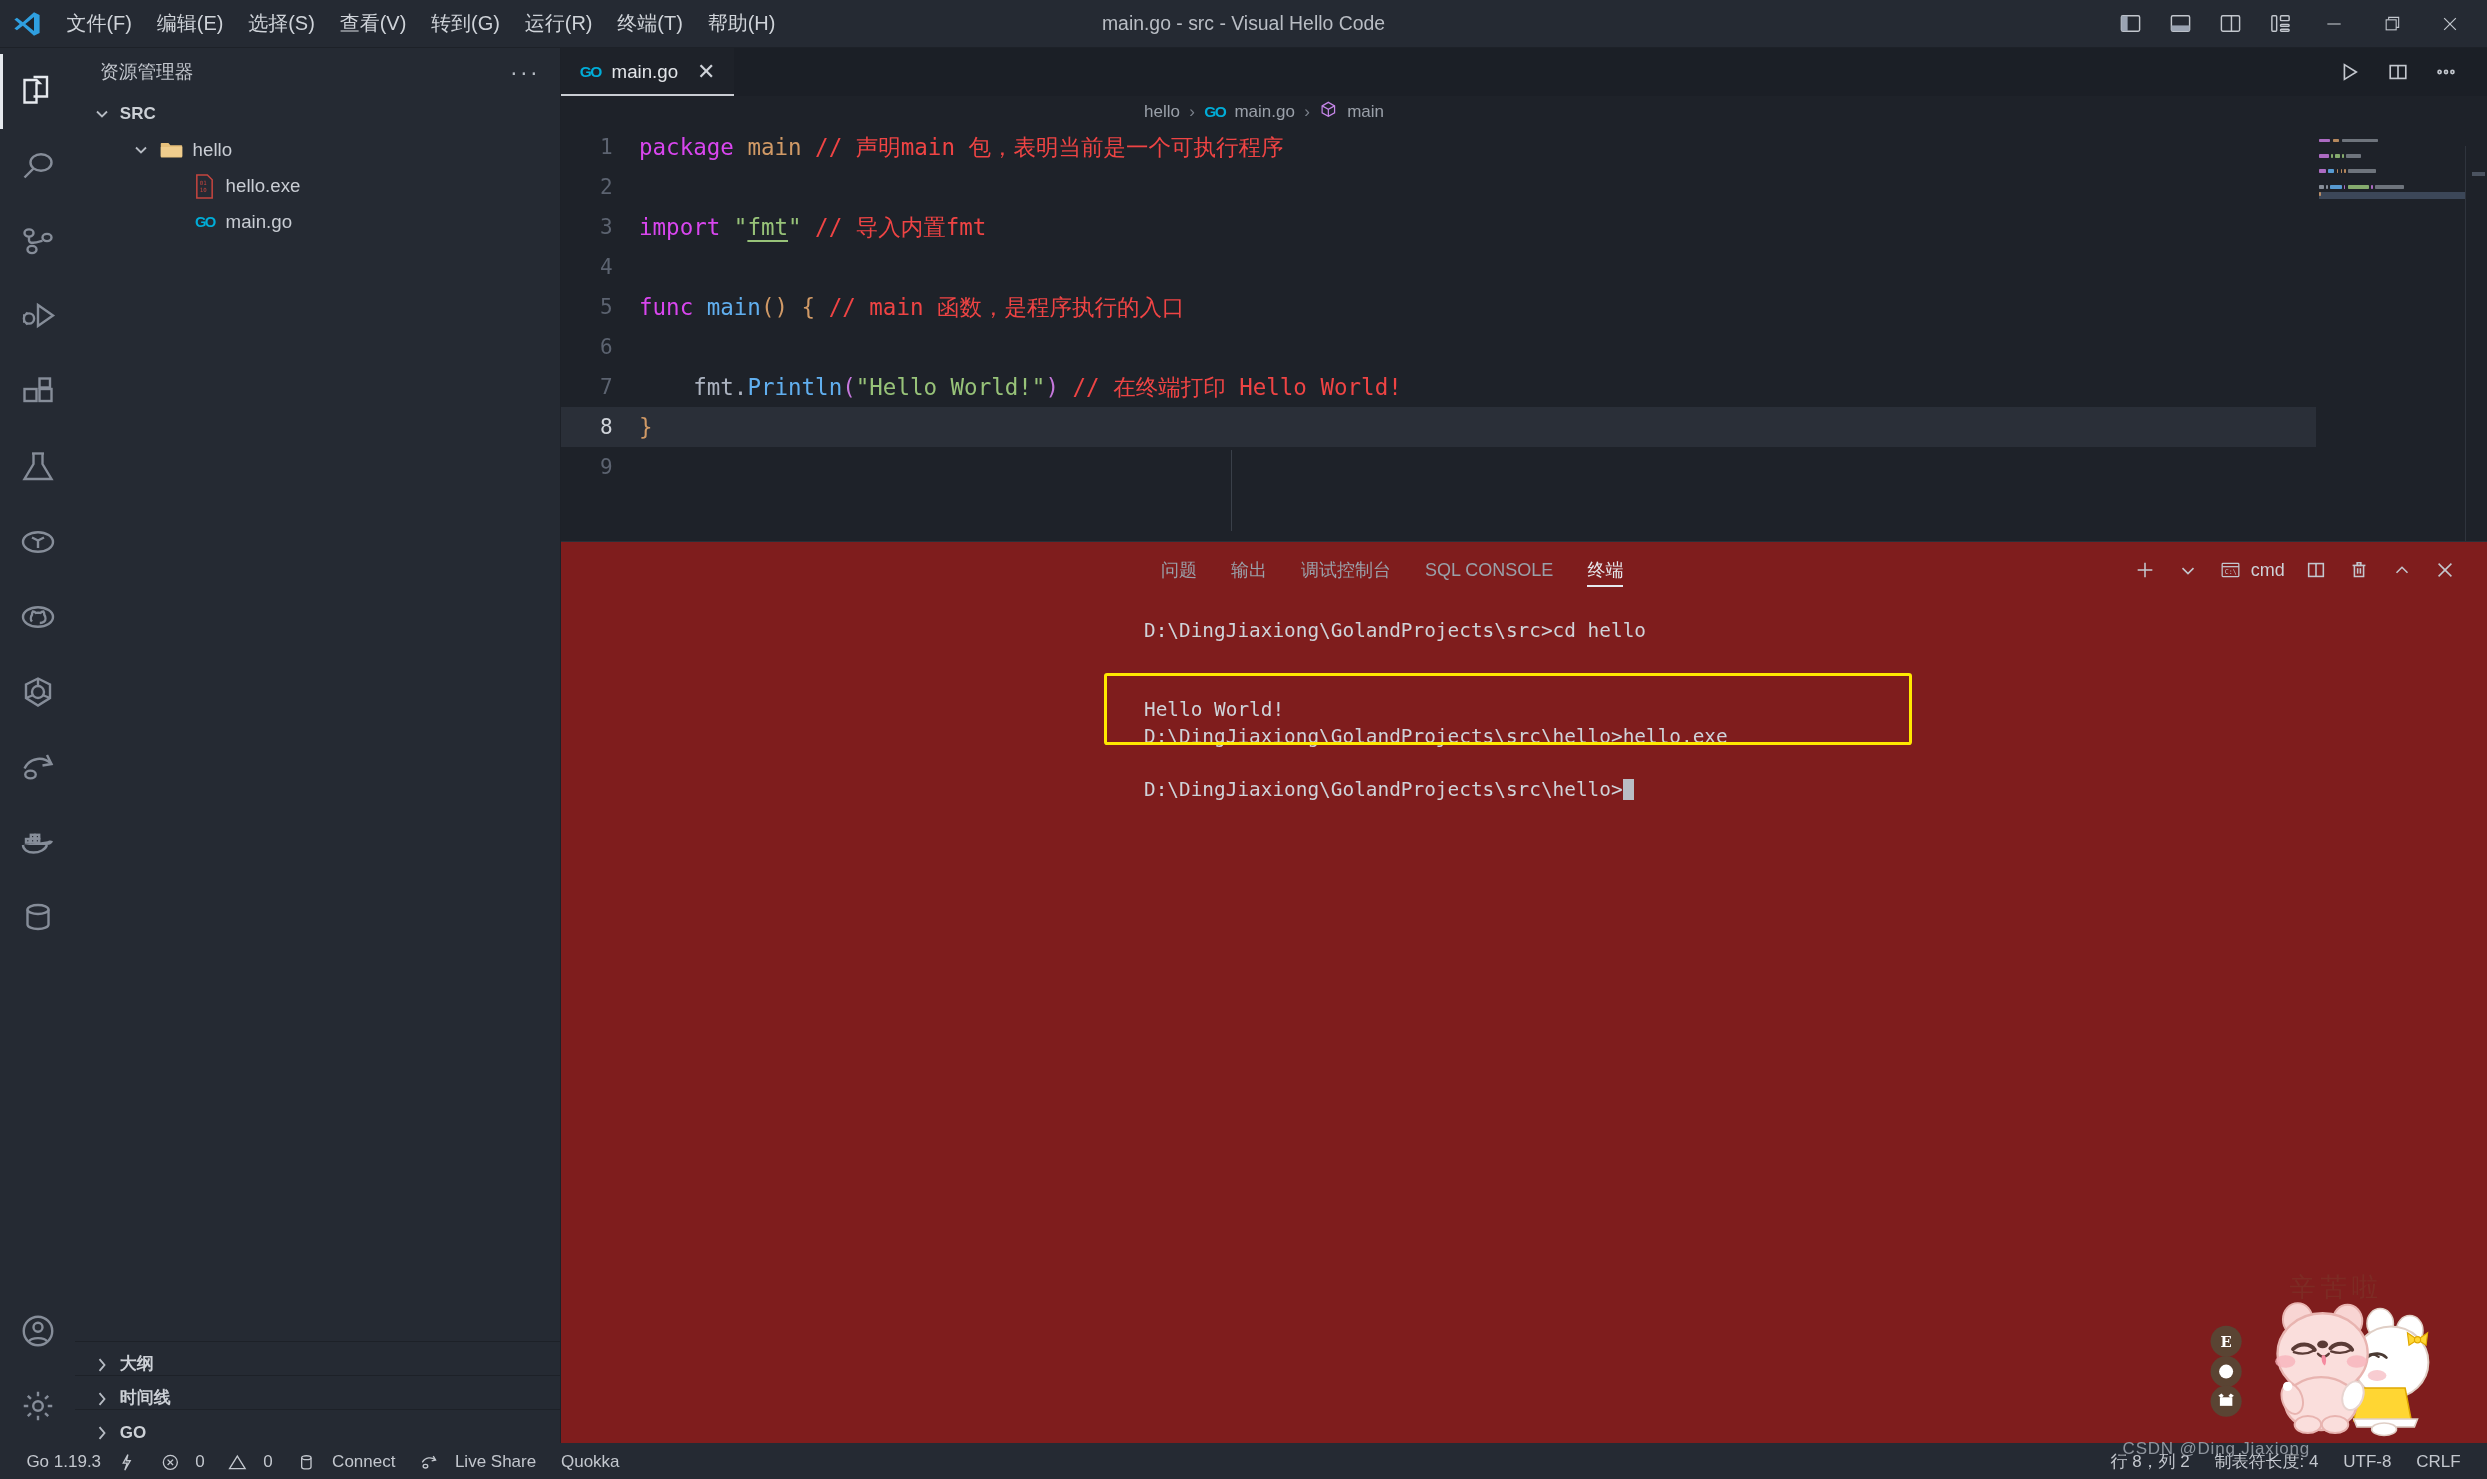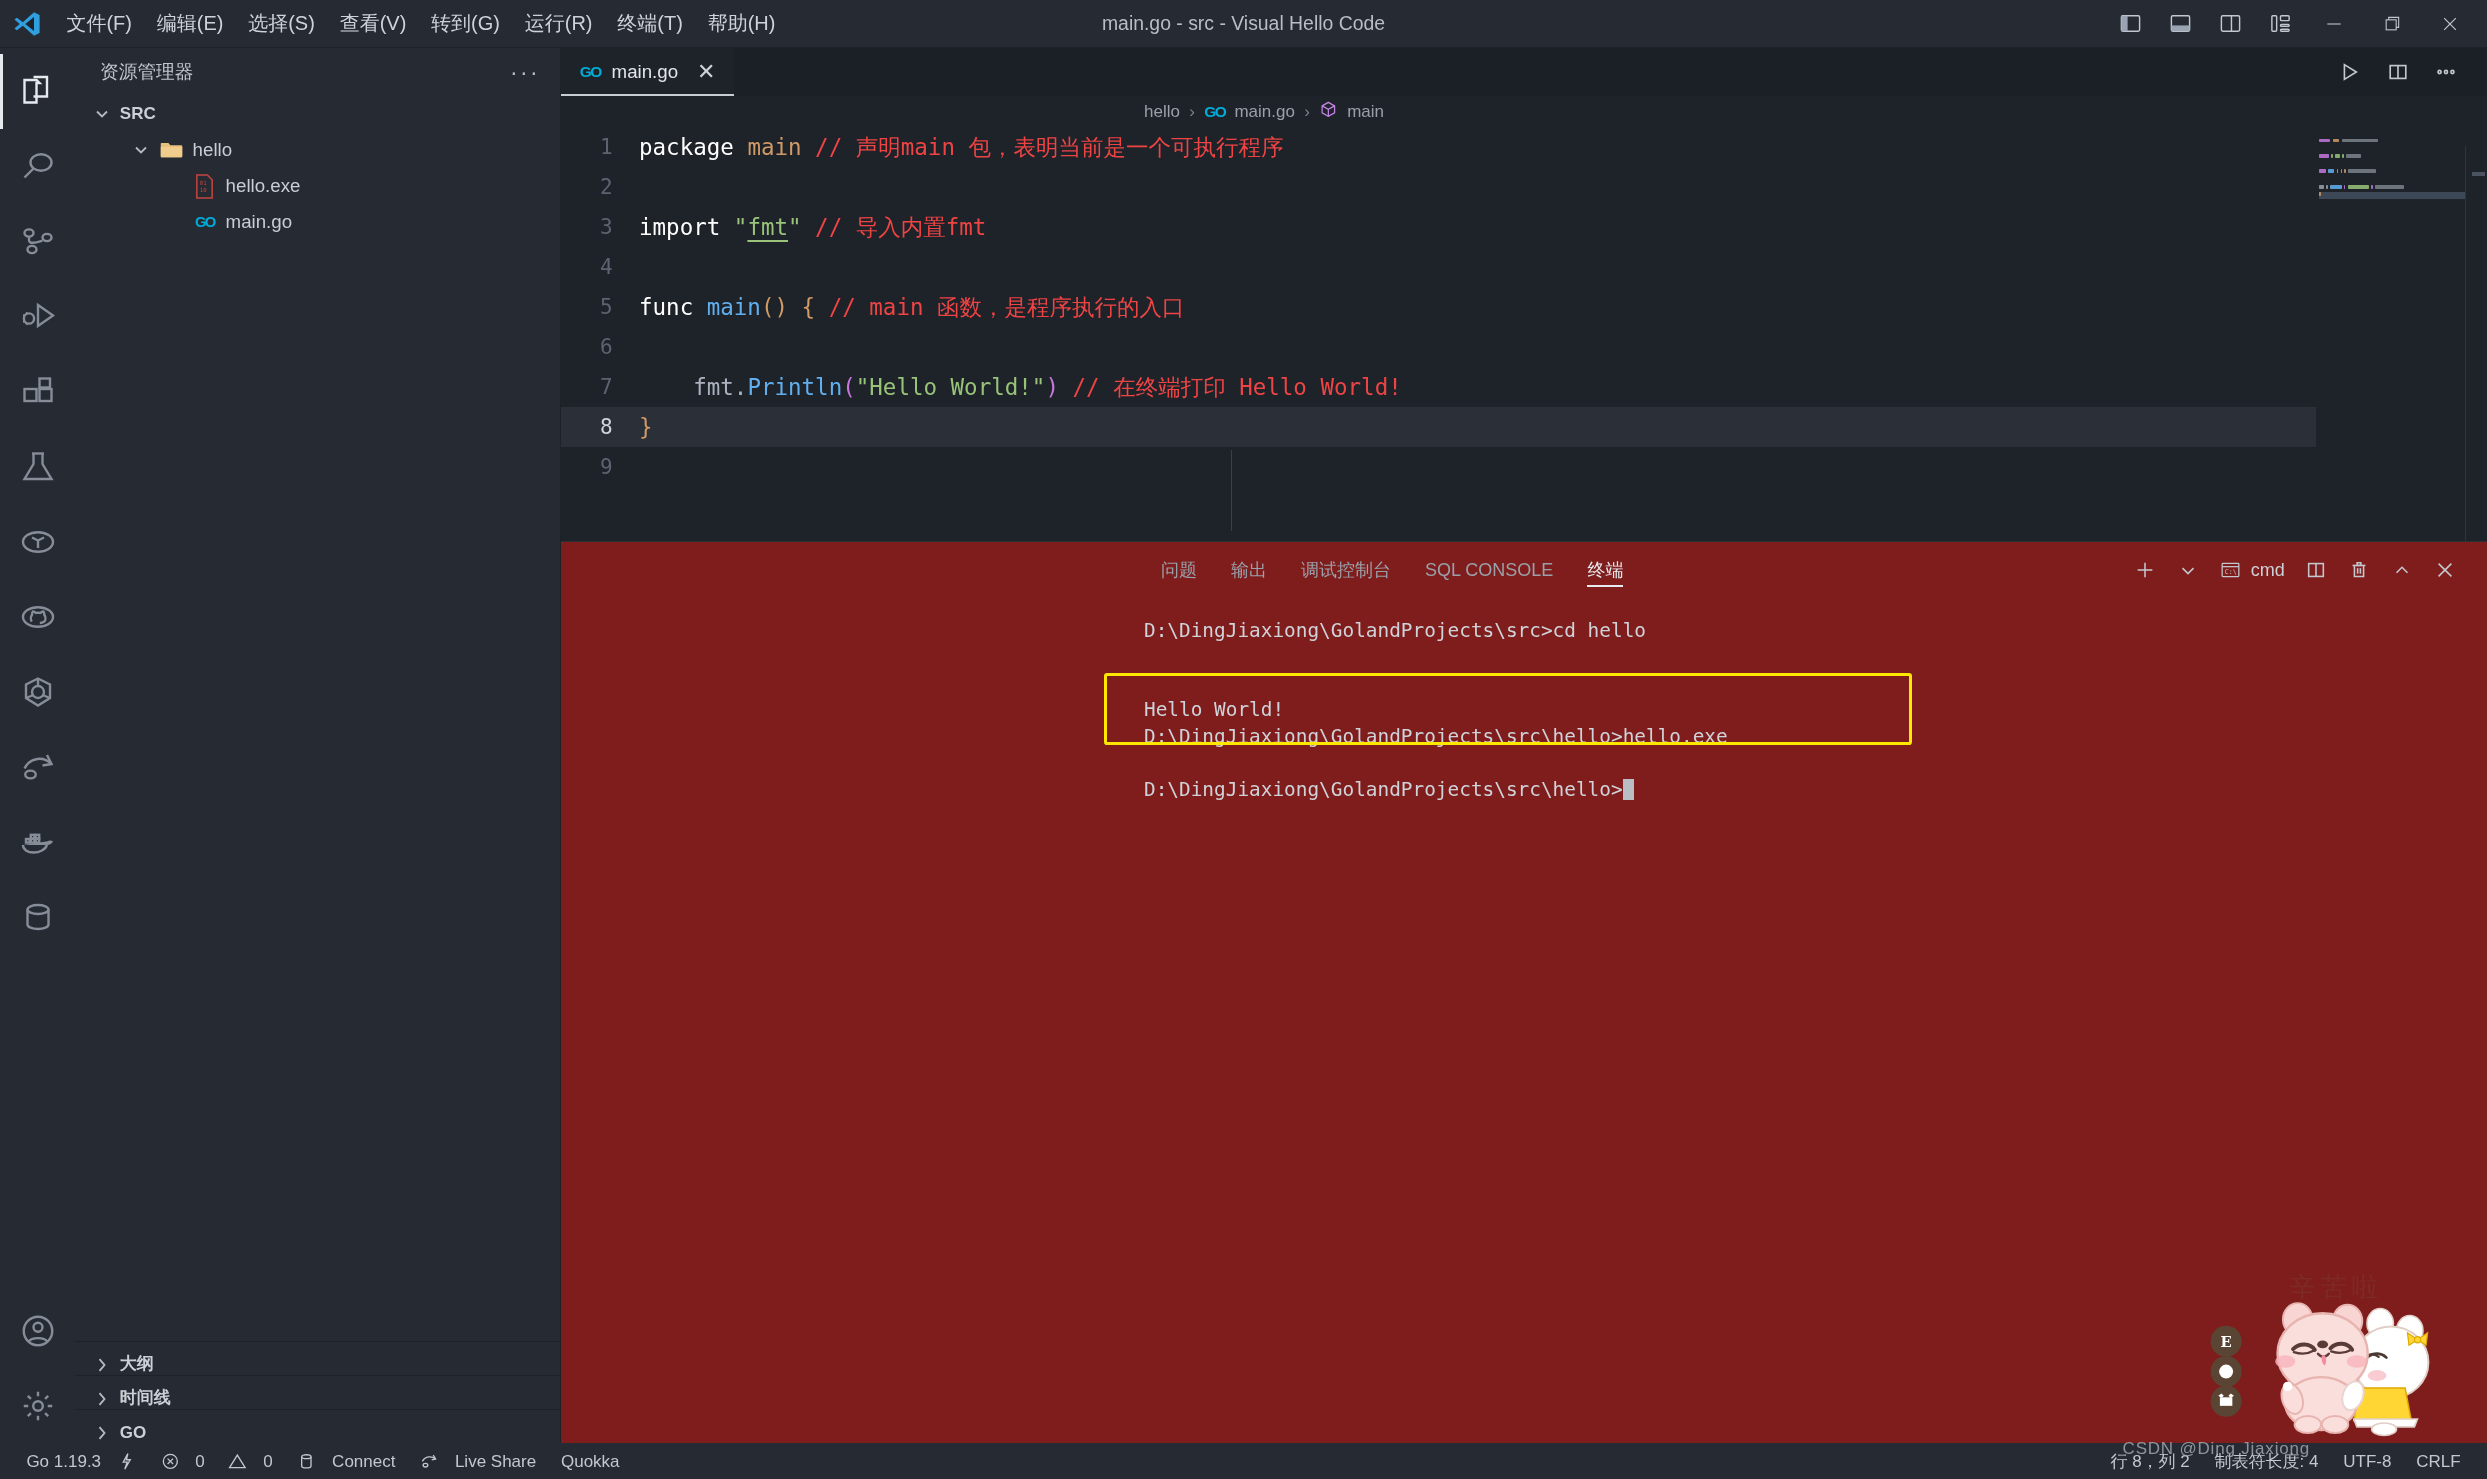--- a/index.html
+++ b/index.html
@@ -122,21 +122,21 @@
     font-family:"DejaVu Sans Mono","Liberation Mono",monospace; font-size:22.5px;
     white-space:pre;
   }
   .cline.cur { background:#2a2f38; }
   .ln {
     width:78px; min-width:78px; text-align:right; padding-right:26.4px;
     color:#5c6370; font-size:21px; font-family:"DejaVu Sans Mono",monospace;
   }
   .cline.cur .ln { color:#d0d4da; }
   .code { flex:1; padding-left:0; }
-  .kw { color:#ffffff; }
+  .kw { color:#d946ef; }
   .kw2 { color:#d19a66; }
   .fn { color:#61afef; }
   .str { color:#98c379; }
   .cmt { color:#ef4444; }
   .pn { color:#d19a66; }
   .pn2 { color:#c678dd; }
   .plain { color:#abb2bf; }
   .uline { text-decoration:underline; text-decoration-color:#98c379; text-underline-offset:4.7px; }
   .indent-guide {
     position:absolute; width:0.8px; background:#3a4049;
@@ -178,21 +178,21 @@
   .hl-box {
     position:absolute; border:3.9px solid #ffe800; border-radius:3.1px;
     pointer-events:none;
   }
 
   
   .statusbar {
     height:37px; min-height:37px; background:#252a33; display:flex; align-items:center;
     font-size:17px; color:#c3c7ce; padding:0 14px; gap:0;
   }
-  .st { display:flex; align-items:flex-start; gap:16px; padding:0 12.4px; white-space:nowrap; cursor:pointer; }
+  .st { display:flex; align-items:flex-end; gap:16px; padding:0 12.4px; white-space:nowrap; cursor:pointer; }
   .st svg { width:18.7px; height:18.7px; stroke:#c3c7ce; fill:none; stroke-width:1.7; }
   .st-right { margin-left:auto; display:flex; align-items:center; }
 
   
   .sticker { position:absolute; right:15.5px; bottom:36px; width:277px; height:179px; pointer-events:none; }
   .sticker-text {
     position:absolute; top:4.7px; left:95px; font-size:26.4px; color:#7d2b24; letter-spacing:4.7px;
     font-family:"DejaVu Sans", sans-serif;
   }
   .wm-csdn {

